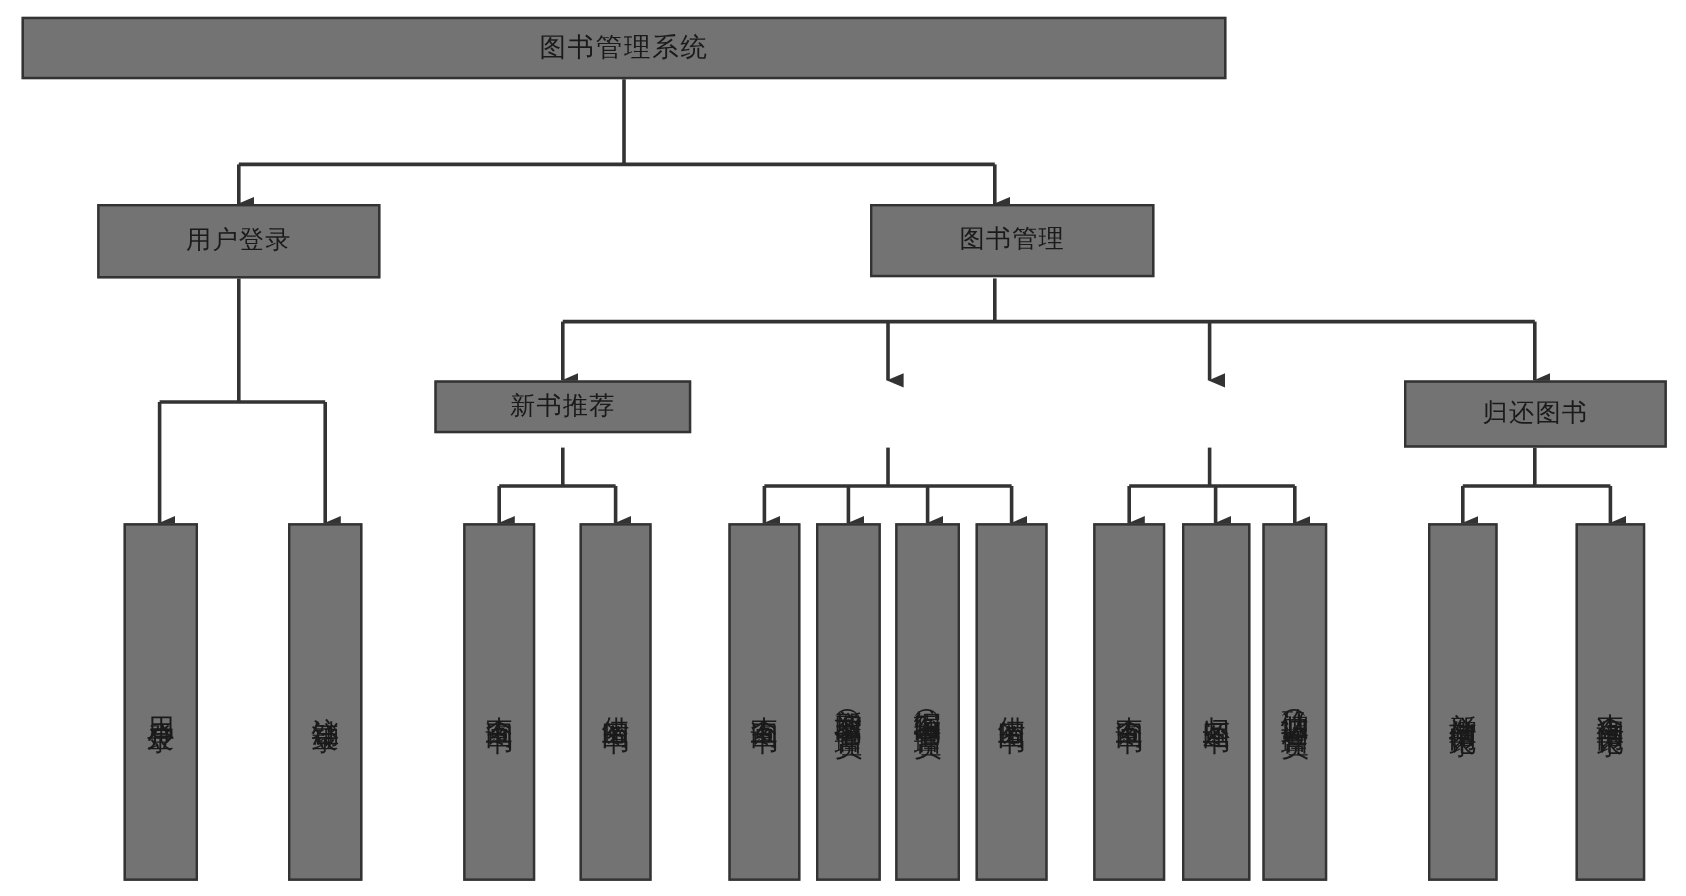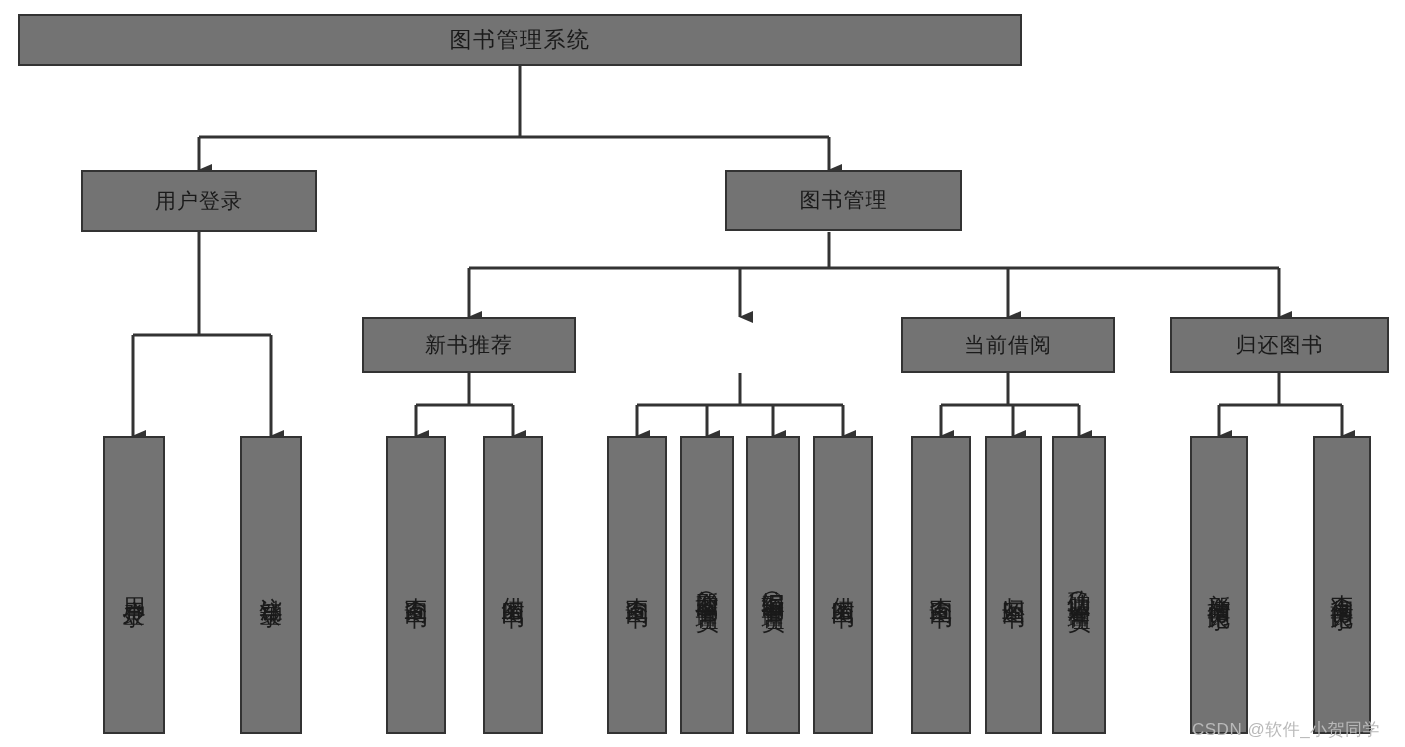--- a/index.html
+++ b/index.html
@@ -126,25 +126,22 @@
     <span class="label">图书管理系统</span>
   </div>
 
   <div class="node h" style="left: 81px; top: 170px; width: 236px; height: 62px;">
     <span class="label">用户登录</span>
   </div>
   <div class="node h" style="left: 711px; top: 170px; width: 237px; height: 61px; margin-left: 14px;">
     <span class="label">图书管理</span>
   </div>
 
-  <div class="node h" style="left: 362px; top: 317px; width: 214px; height: 56px;">
+  <div class="node h" style="left: 362px; top: 317px; width: 214px; height: 44px;">
     <span class="label">新书推荐</span>
-  </div>
-  <div class="node h" style="left: 901px; top: 317px; width: 214px; height: 56px;">
-    <span class="label">当前借阅</span>
   </div>
   <div class="node h" style="left: 1170px; top: 317px; width: 219px; height: 56px;">
     <span class="label">归还图书</span>
   </div>
 
   <div class="node v" style="left: 103px; top: 436px; width: 62px; height: 298px;">
     <span class="label">用户登录</span>
   </div>
   <div class="node v" style="left: 240px; top: 436px; width: 62px; height: 298px;">
     <span class="label">注销登录</span>
@@ -176,15 +173,14 @@
   <div class="node v" style="left: 1052px; top: 436px; width: 54px; height: 298px;">
     <span class="label">确认归还（管理员）</span>
   </div>
   <div class="node v" style="left: 1190px; top: 436px; width: 58px; height: 298px;">
     <span class="label">新增借阅记录</span>
   </div>
   <div class="node v" style="left: 1313px; top: 436px; width: 58px; height: 298px;">
     <span class="label">查询借阅记录</span>
   </div>
 
-  <div class="watermark" style="left: 1192px; top: 718px; color: rgb(185, 185, 185);">CSDN @软件_小贺同学</div>
 
 </div>
 
 </body></html>

